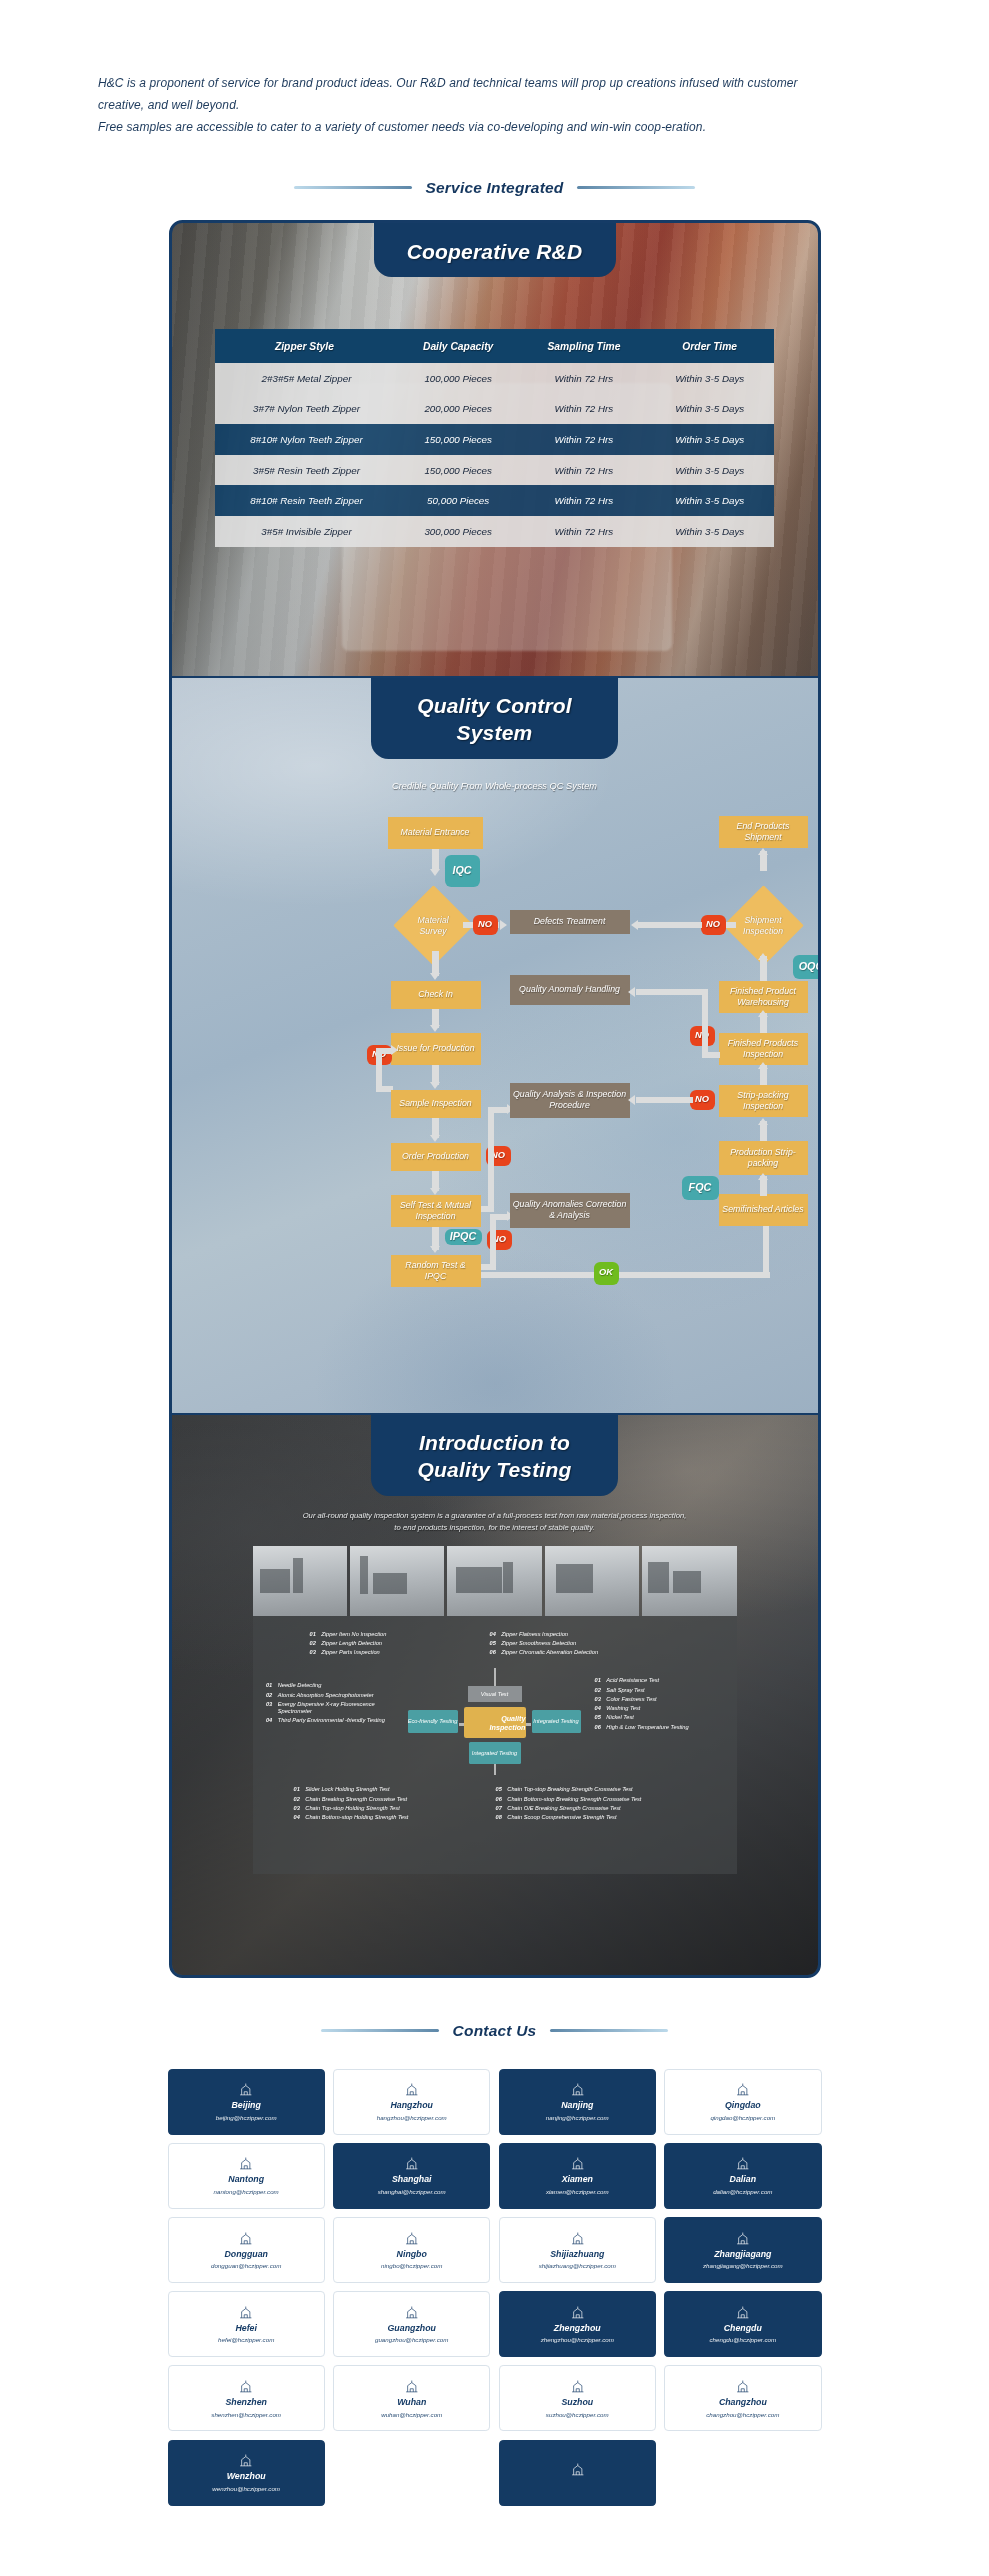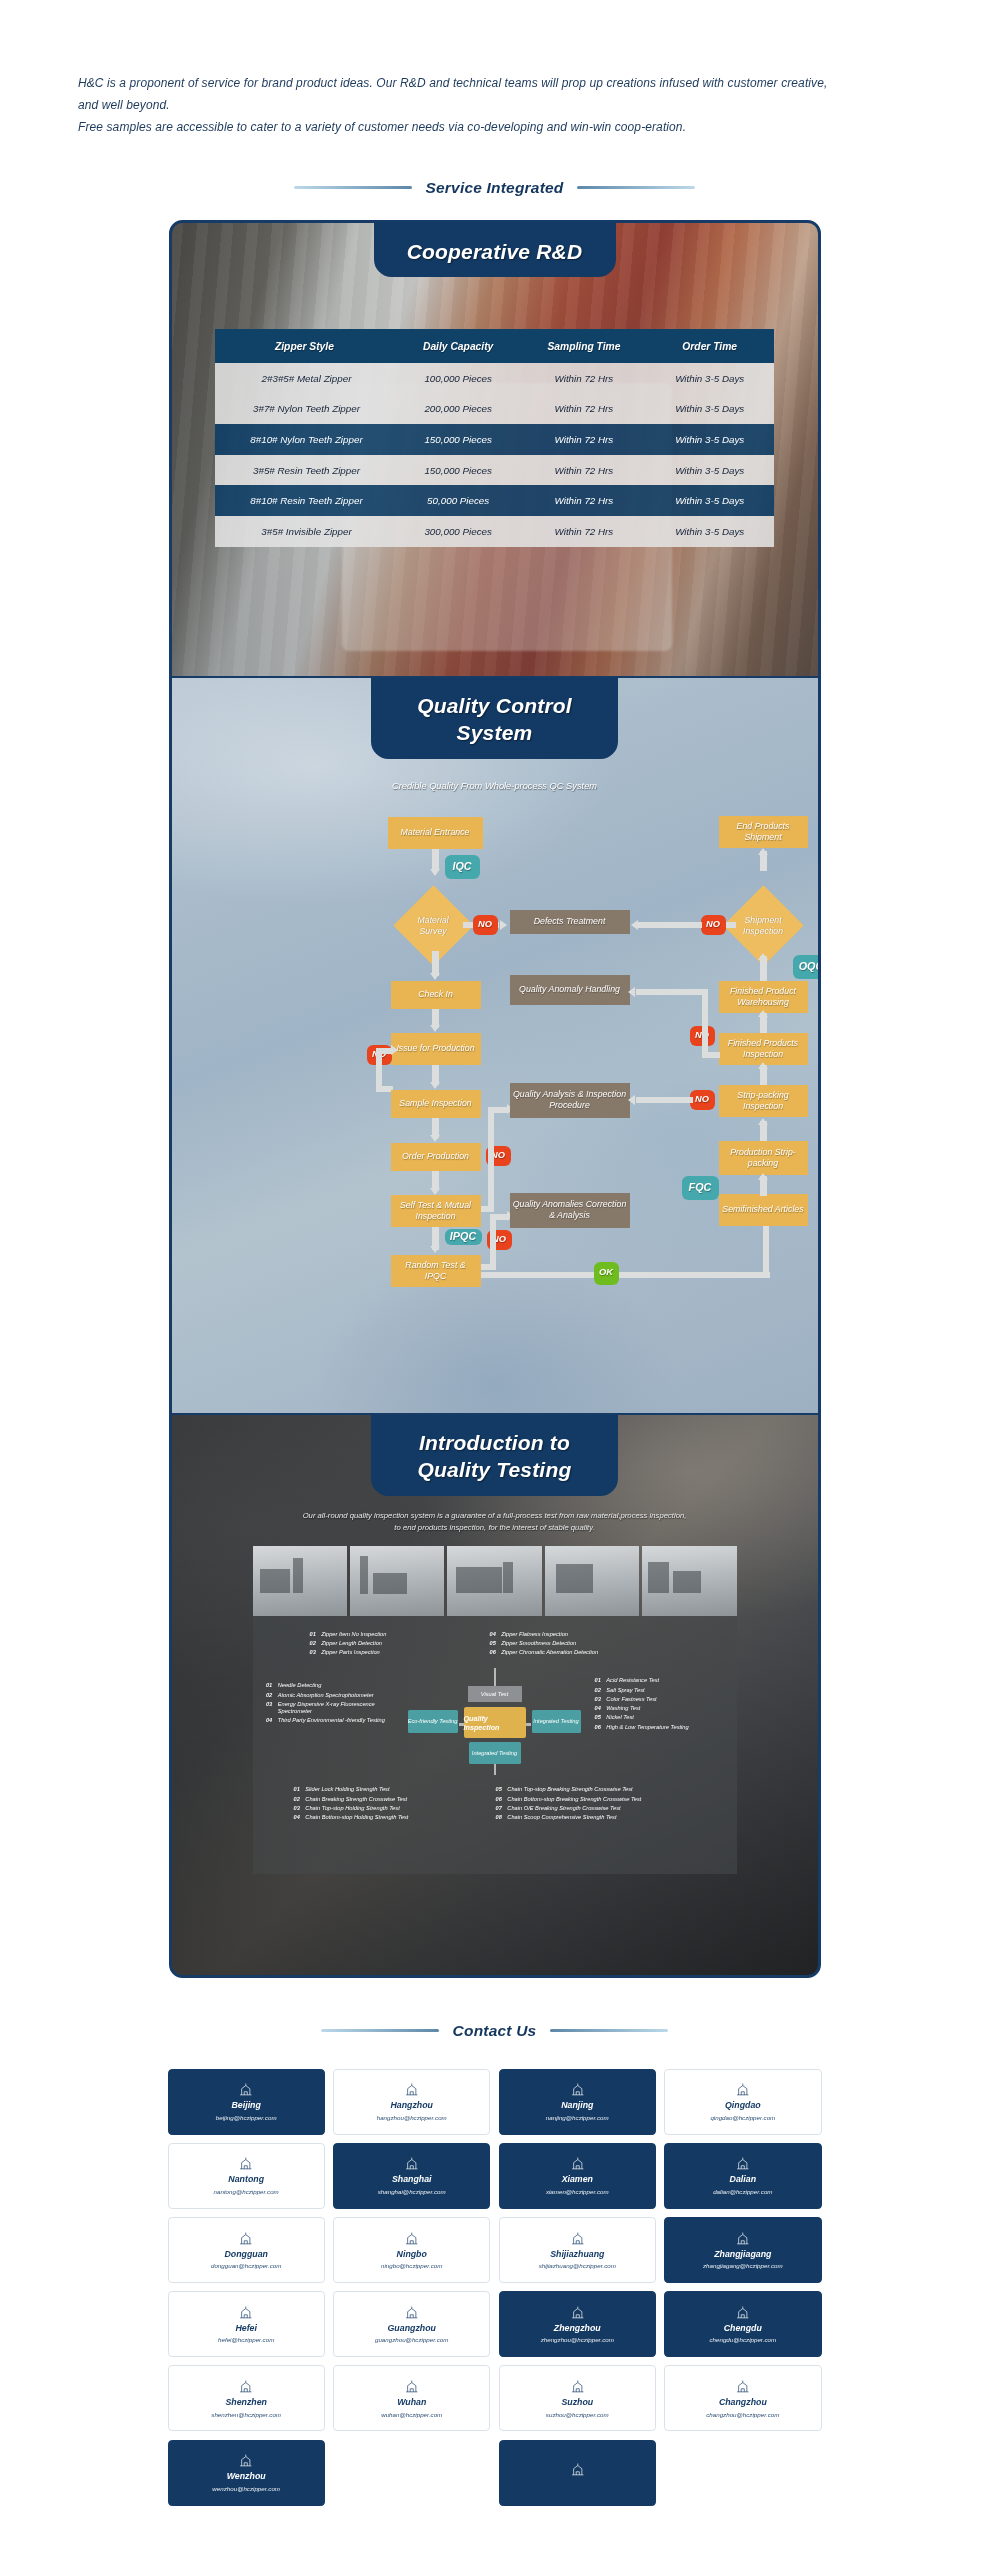--- a/index.html
+++ b/index.html
@@ -8,21 +8,21 @@
     width: 989px;
     background: #ffffff;
     font-family: "Liberation Sans", sans-serif;
   }
   body { width: 989px; height: 2885px; position: relative; overflow: hidden; }
 
   .page { width: 989px; position: relative; }
 
   
   .intro {
-    padding: 72px 155px 0 78px;
+    padding: 72px 155px 0 98px;
   }
   .intro p {
     color: #1d3a5c;
     font-size: 12px;
     line-height: 1.85;
     font-style: italic;
     letter-spacing: 0.1px;
   }
 
   
@@ -238,21 +238,21 @@
     width: 484px; height: 258px;
     background: rgba(70,72,74,.62);
   }
   .tlist { position:absolute; color:#fff; font-style:italic; }
   .tlist .trow { display:flex; gap:4.1px; align-items:flex-start; margin-bottom:2.1px; }
   .tlist .tnum { font-weight: bold; font-size: 5.7px; opacity:.95; min-width: 7.7px; }
   .tlist .ttxt { font-size: 5.7px; line-height: 1.25; }
 
   .tbox {
     position:absolute; display:flex; align-items:center; justify-content:center;
-    text-align:left; color:#fff; font-style:italic; font-size:5.7px; line-height:1.25;
+    text-align:right; color:#fff; font-style:italic; font-size:5.7px; line-height:1.25;
   }
   .tb-grey  { background: #8d9194; }
   .tb-teal  { background: #4b9fa3; border-radius: 1.5px; }
   .tb-core  { background: #e0b24e; border-radius: 2.1px; font-size: 7.2px; font-weight:bold; }
   .tconn { position:absolute; background: rgba(220,220,220,.75); }
 
   
   .contact-wrap { margin-top: 44px; }
   .contact-grid {
     margin: 29px auto 0 auto;
@@ -356,21 +356,21 @@
         <div>Quality Control</div>
         <div>System</div>
       </div>
       <div class="qc-sub">Credible Quality From Whole-process QC System</div>
 
       <div class="flow">
 
         <div class="node n-amber" style="left:216px; top:139px; width:95px; height:32px;">Material Entrance</div>
         <div class="arrow" style="left:260px; top:171px; width:7.2px; height:20.6px;"></div>
         <div class="arrow-head ah-down" style="left:258px; top:191px;"></div>
-        <div class="node n-teal" style="left:273px; top:177px; width:35px; height:24px;">IQC</div>
+        <div class="node n-teal" style="left:273px; top:177px; width:35px; height:32px;">IQC</div>
 
         <div class="node n-diamond" style="left:233px; top:219px; width:57px; height:57px;">
           <span>Material Survey</span>
         </div>
 
         <div class="arrow" style="left:291px; top:244px; width:36px; height:6.2px;"></div>
         <div class="node n-red" style="left:301px; top:237px; width:25px; height:20.6px;">NO</div>
         <div class="arrow-head ah-right" style="left:328px; top:242px;"></div>
 
         <div class="node n-brown" style="left:338px; top:232px; width:120px; height:24px;">Defects Treatment</div>

